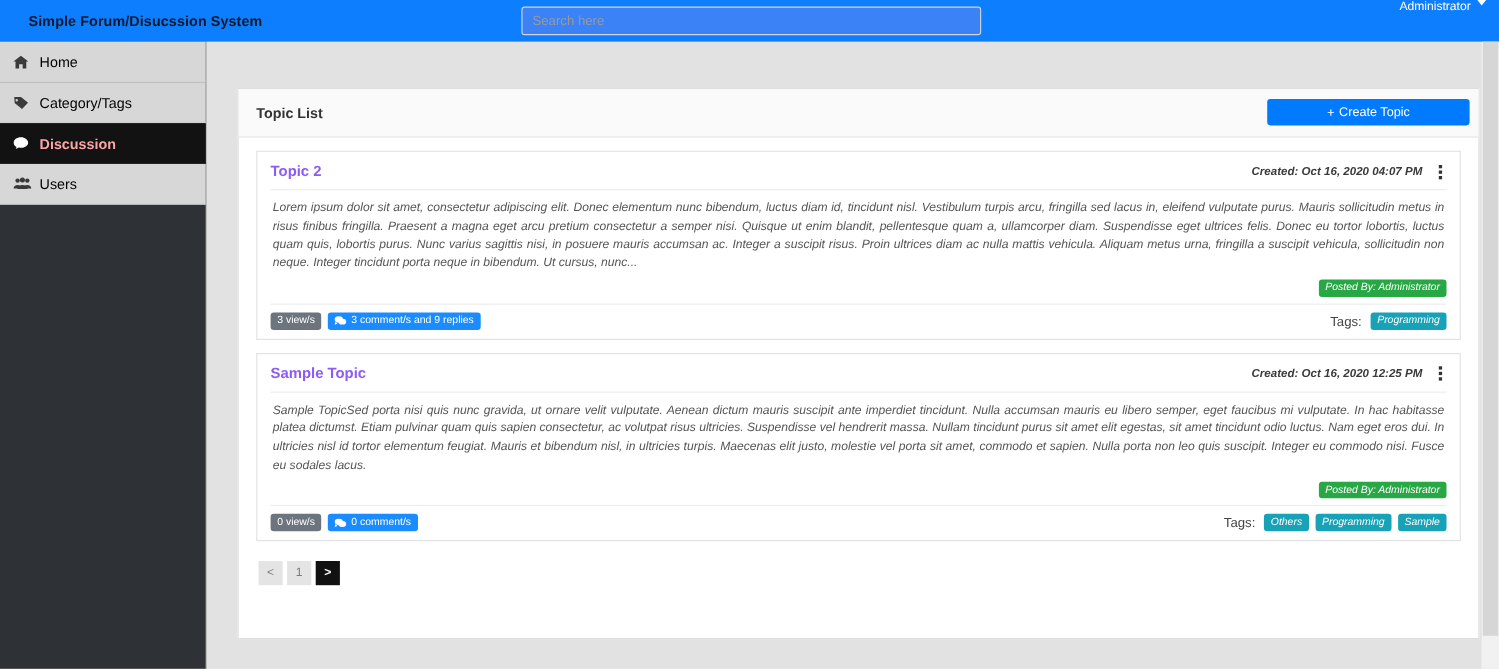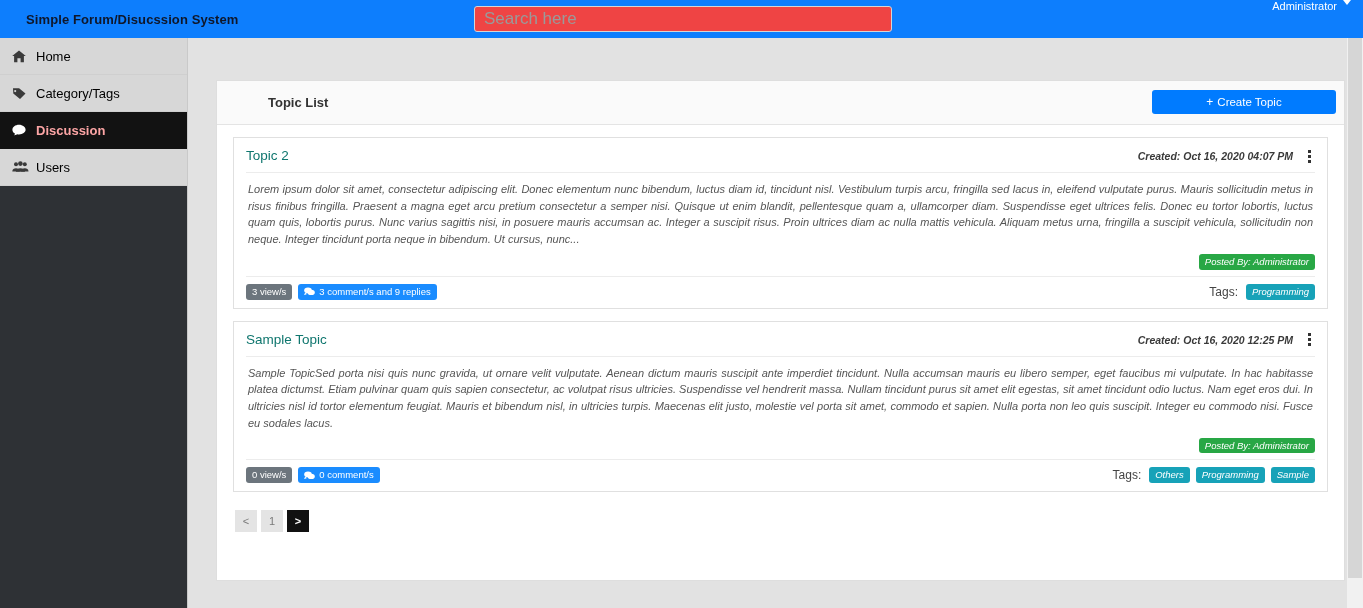--- a/index.html
+++ b/index.html
@@ -28,23 +28,23 @@
     letter-spacing: .1px;
   }
   .search-wrap {
     flex: 0 0 auto;
     margin-left: 286px;
   }
   .search-input {
     width: 418px; height: 26px;
     border: 1px solid #d5d5d5;
     border-radius: 3px;
-    background: #ef4444;
+    background: #3b82f6;
     font-family: "Liberation Sans", sans-serif;
-    font-size: 17px;
+    font-size: 12px;
     color: #333;
     padding: 0 9px;
     outline: none;
   }
   .search-input::placeholder { color: #9a9a9a; }
   .nav-right {
     position: absolute; right: 12px; top: 0;
     height: 38px; display: flex; align-items: flex-start;
     gap: 6px;
     color: #ffffff; font-size: 11px;
@@ -108,21 +108,21 @@
   }
   .panel-head {
     height: 44px;
     background: #fafafa;
     border-bottom: 1px solid #e4e4e4;
     display: flex; align-items: center;
     padding: 0 16px 0 16px;
     position: relative;
   }
   .panel-title {
-    font-size: 13px; font-weight: bold; color: #333; margin-left: 35px;
+    font-size: 13px; font-weight: bold; color: #333;
   }
   .btn-create {
     position: absolute; right: 8px; top: 9px;
     width: 184px; height: 24px;
     background: #007bff;
     color: #ffffff;
     border: none; border-radius: 3px;
     font-family: "Liberation Sans", sans-serif;
     font-size: 11.5px;
     cursor: pointer;
@@ -141,22 +141,23 @@
     padding: 10px 12px 8px 12px;
   }
   .topic-head {
     display: flex; align-items: flex-start;
     justify-content: space-between;
     padding-bottom: 8px;
     border-bottom: 1px solid #ececec;
   }
   .topic-title {
     font-size: 13.5px;
-    color: #0f766e;
+    color: #8b5cf6;
     cursor: pointer;
+    font-weight: bold;
   }
   .topic-meta-wrap {
     display: flex; align-items: center; gap: 10px;
   }
   .topic-created {
     font-size: 10.5px;
     font-style: italic;
     font-weight: bold;
     color: #3a3a3a;
     white-space: nowrap;

